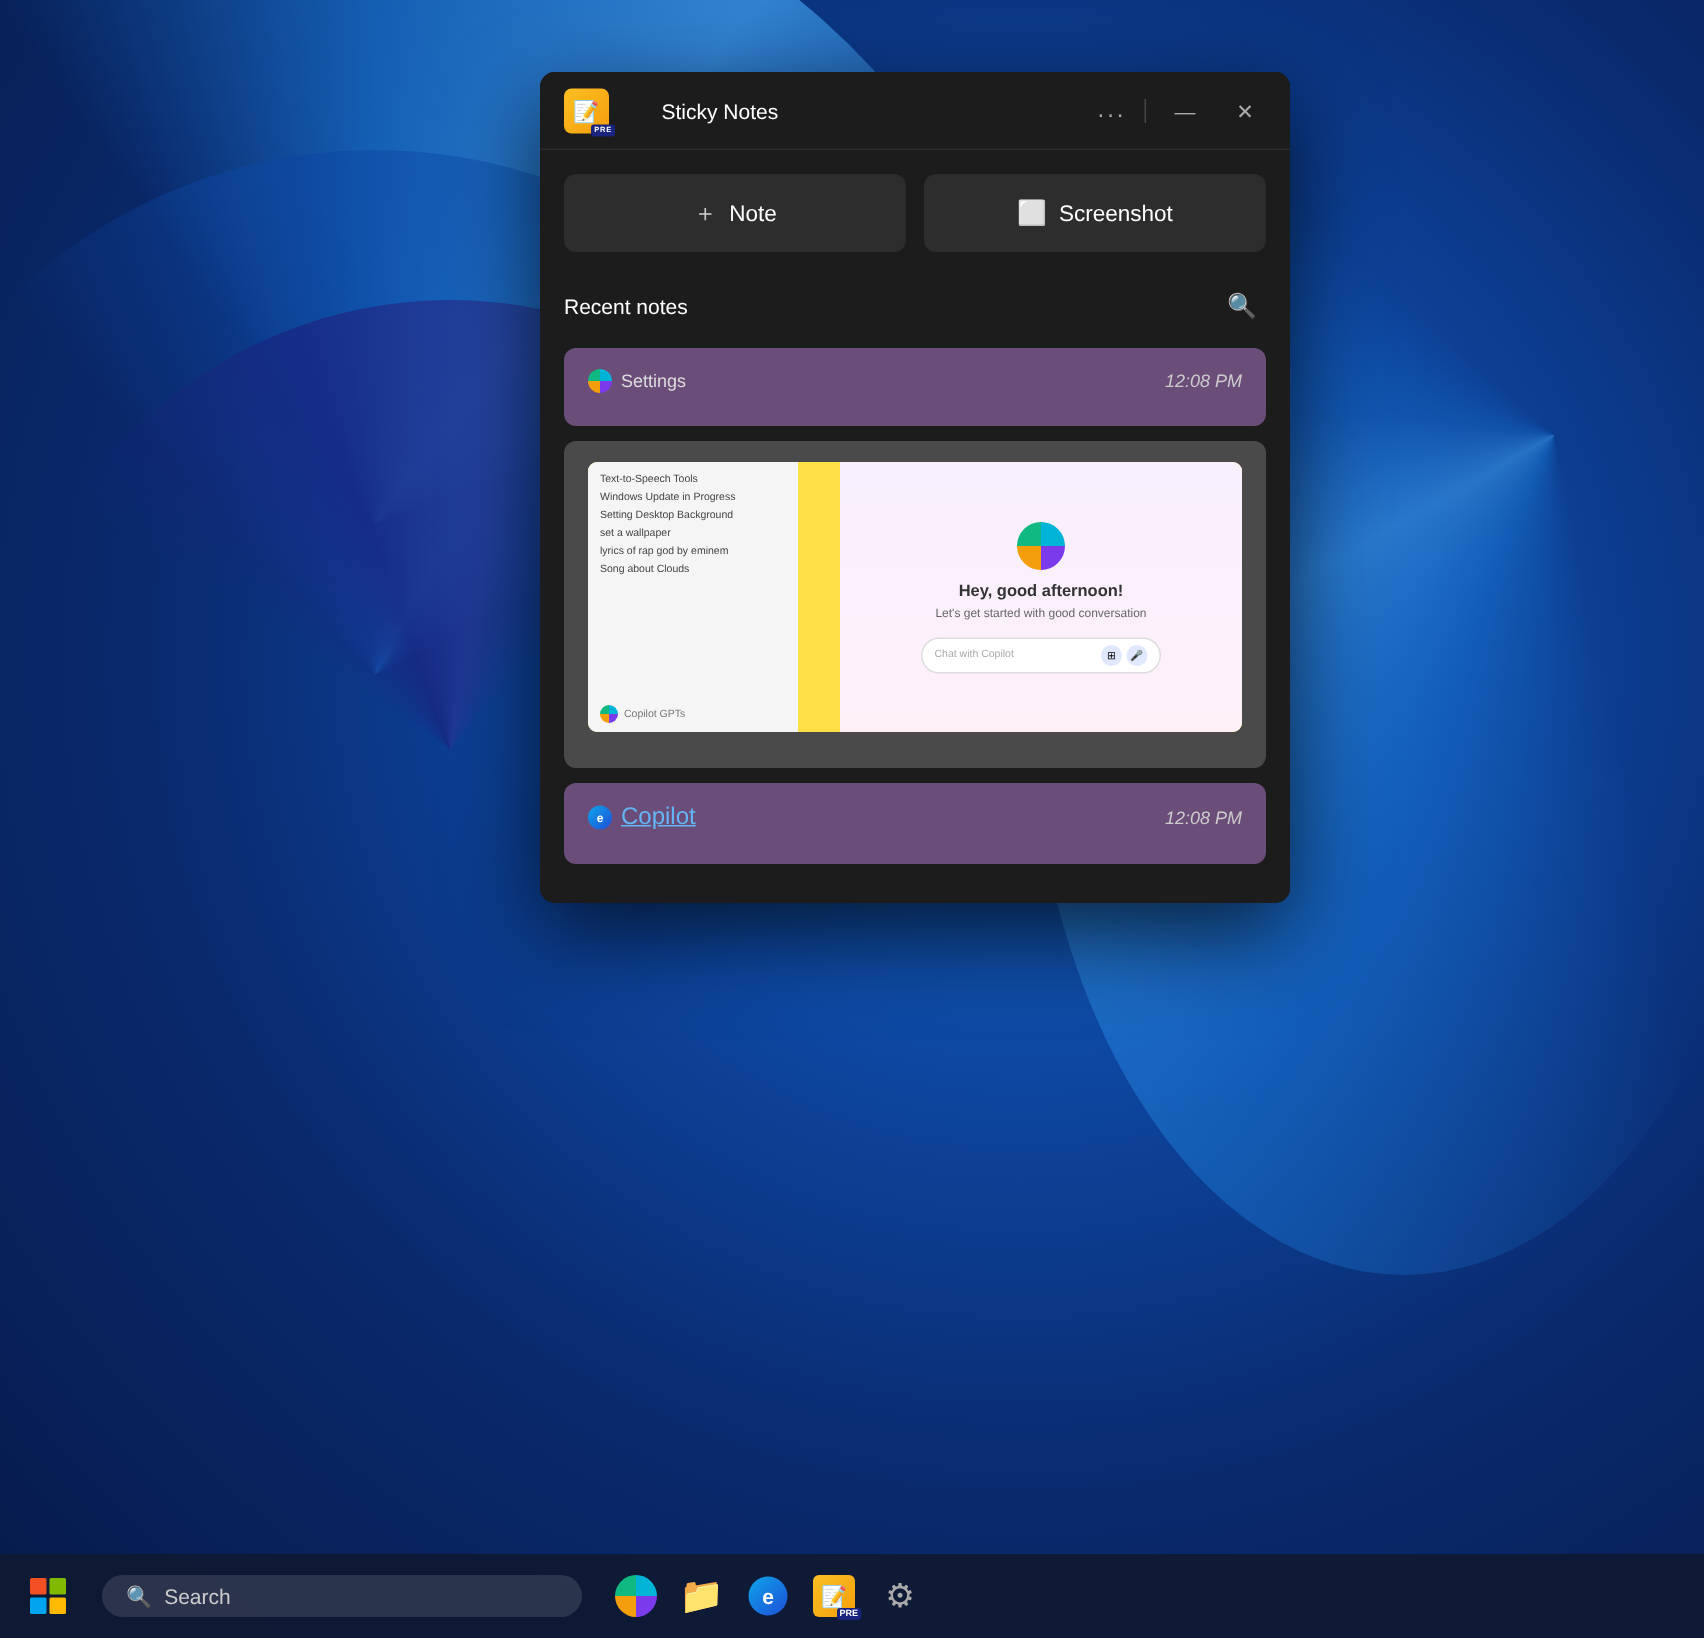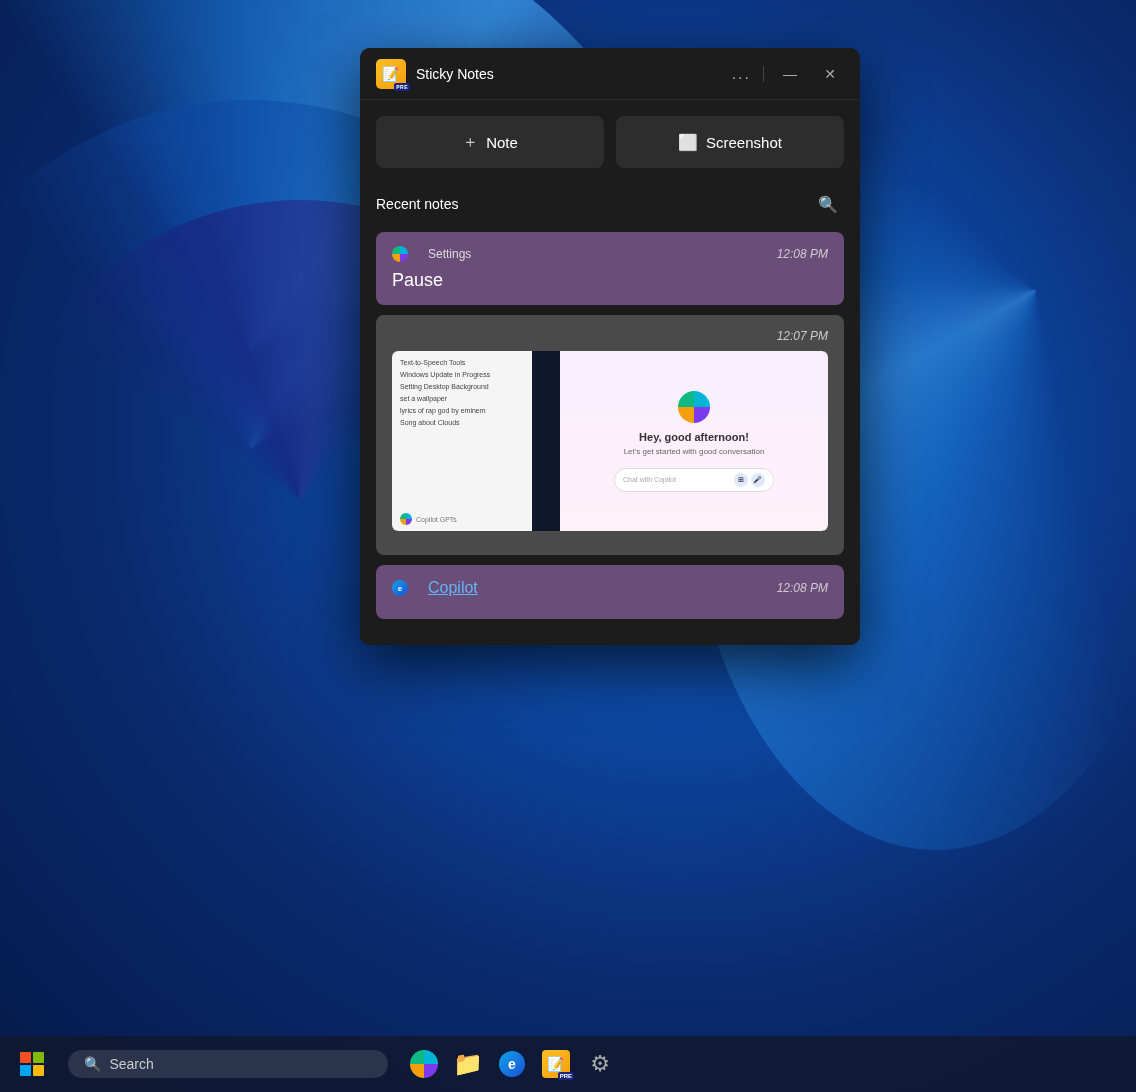--- a/index.html
+++ b/index.html
@@ -208,20 +208,21 @@
       padding: 1px 2px;
       border-radius: 2px;
       font-weight: bold;
       letter-spacing: 0.5px;
     }
     .app-title {
       color: #fff;
       font-size: 14px;
       font-weight: 400;
       flex: 1;
+      margin-left: 25px;
     }
     .titlebar-controls {
       display: flex;
       align-items: center;
       gap: 12px;
     }
     .titlebar-dots {
       color: #aaa;
       font-size: 16px;
       letter-spacing: 2px;
@@ -317,21 +318,21 @@
 
     .note-card-header {
       display: flex;
       align-items: center;
       justify-content: space-between;
       margin-bottom: 8px;
     }
     .note-source {
       display: flex;
       align-items: center;
-      gap: 20px;
+      gap: 6px;
     }
     .note-source-name {
       color: #ddd;
       font-size: 12px;
     }
     .note-timestamp {
       color: #ccc;
       font-size: 12px;
       font-style: italic;
     }
@@ -488,32 +489,27 @@
     </div>
 
     <div class="note-card note-card-purple">
       <div class="note-card-header">
         <div class="note-source">
           <div class="settings-icon-mini"></div>
           <span class="note-source-name">Settings</span>
         </div>
         <span class="note-timestamp">12:08 PM</span>
       </div>
-      <div class="note-content-text">Pause</div>
     </div>
 
     <div class="note-card note-card-gray">
-      <div class="note-card-header">
-        <div class="note-source"></div>
-        <span class="note-timestamp">12:07 PM</span>
-      </div>
 
       <div class="note-screenshot-img">
 
-        <div style="width:100%;height:180px;background:#0f172a;border-radius:6px;display:flex;position:relative;overflow:hidden;gap:28px;">
+        <div style="width:100%;height:180px;background:#fde047;border-radius:6px;display:flex;position:relative;overflow:hidden;gap:28px;">
 
           <div style="width:140px;background:#f5f5f5;padding:8px;display:flex;flex-direction:column;gap:5px;flex-shrink:0;">
             <div style="font-size:7px;color:#444;">Text-to-Speech Tools</div>
             <div style="font-size:7px;color:#444;">Windows Update in Progress</div>
             <div style="font-size:7px;color:#444;">Setting Desktop Background</div>
             <div style="font-size:7px;color:#444;">set a wallpaper</div>
             <div style="font-size:7px;color:#444;">lyrics of rap god by eminem</div>
             <div style="font-size:7px;color:#444;">Song about Clouds</div>
           </div>
 

